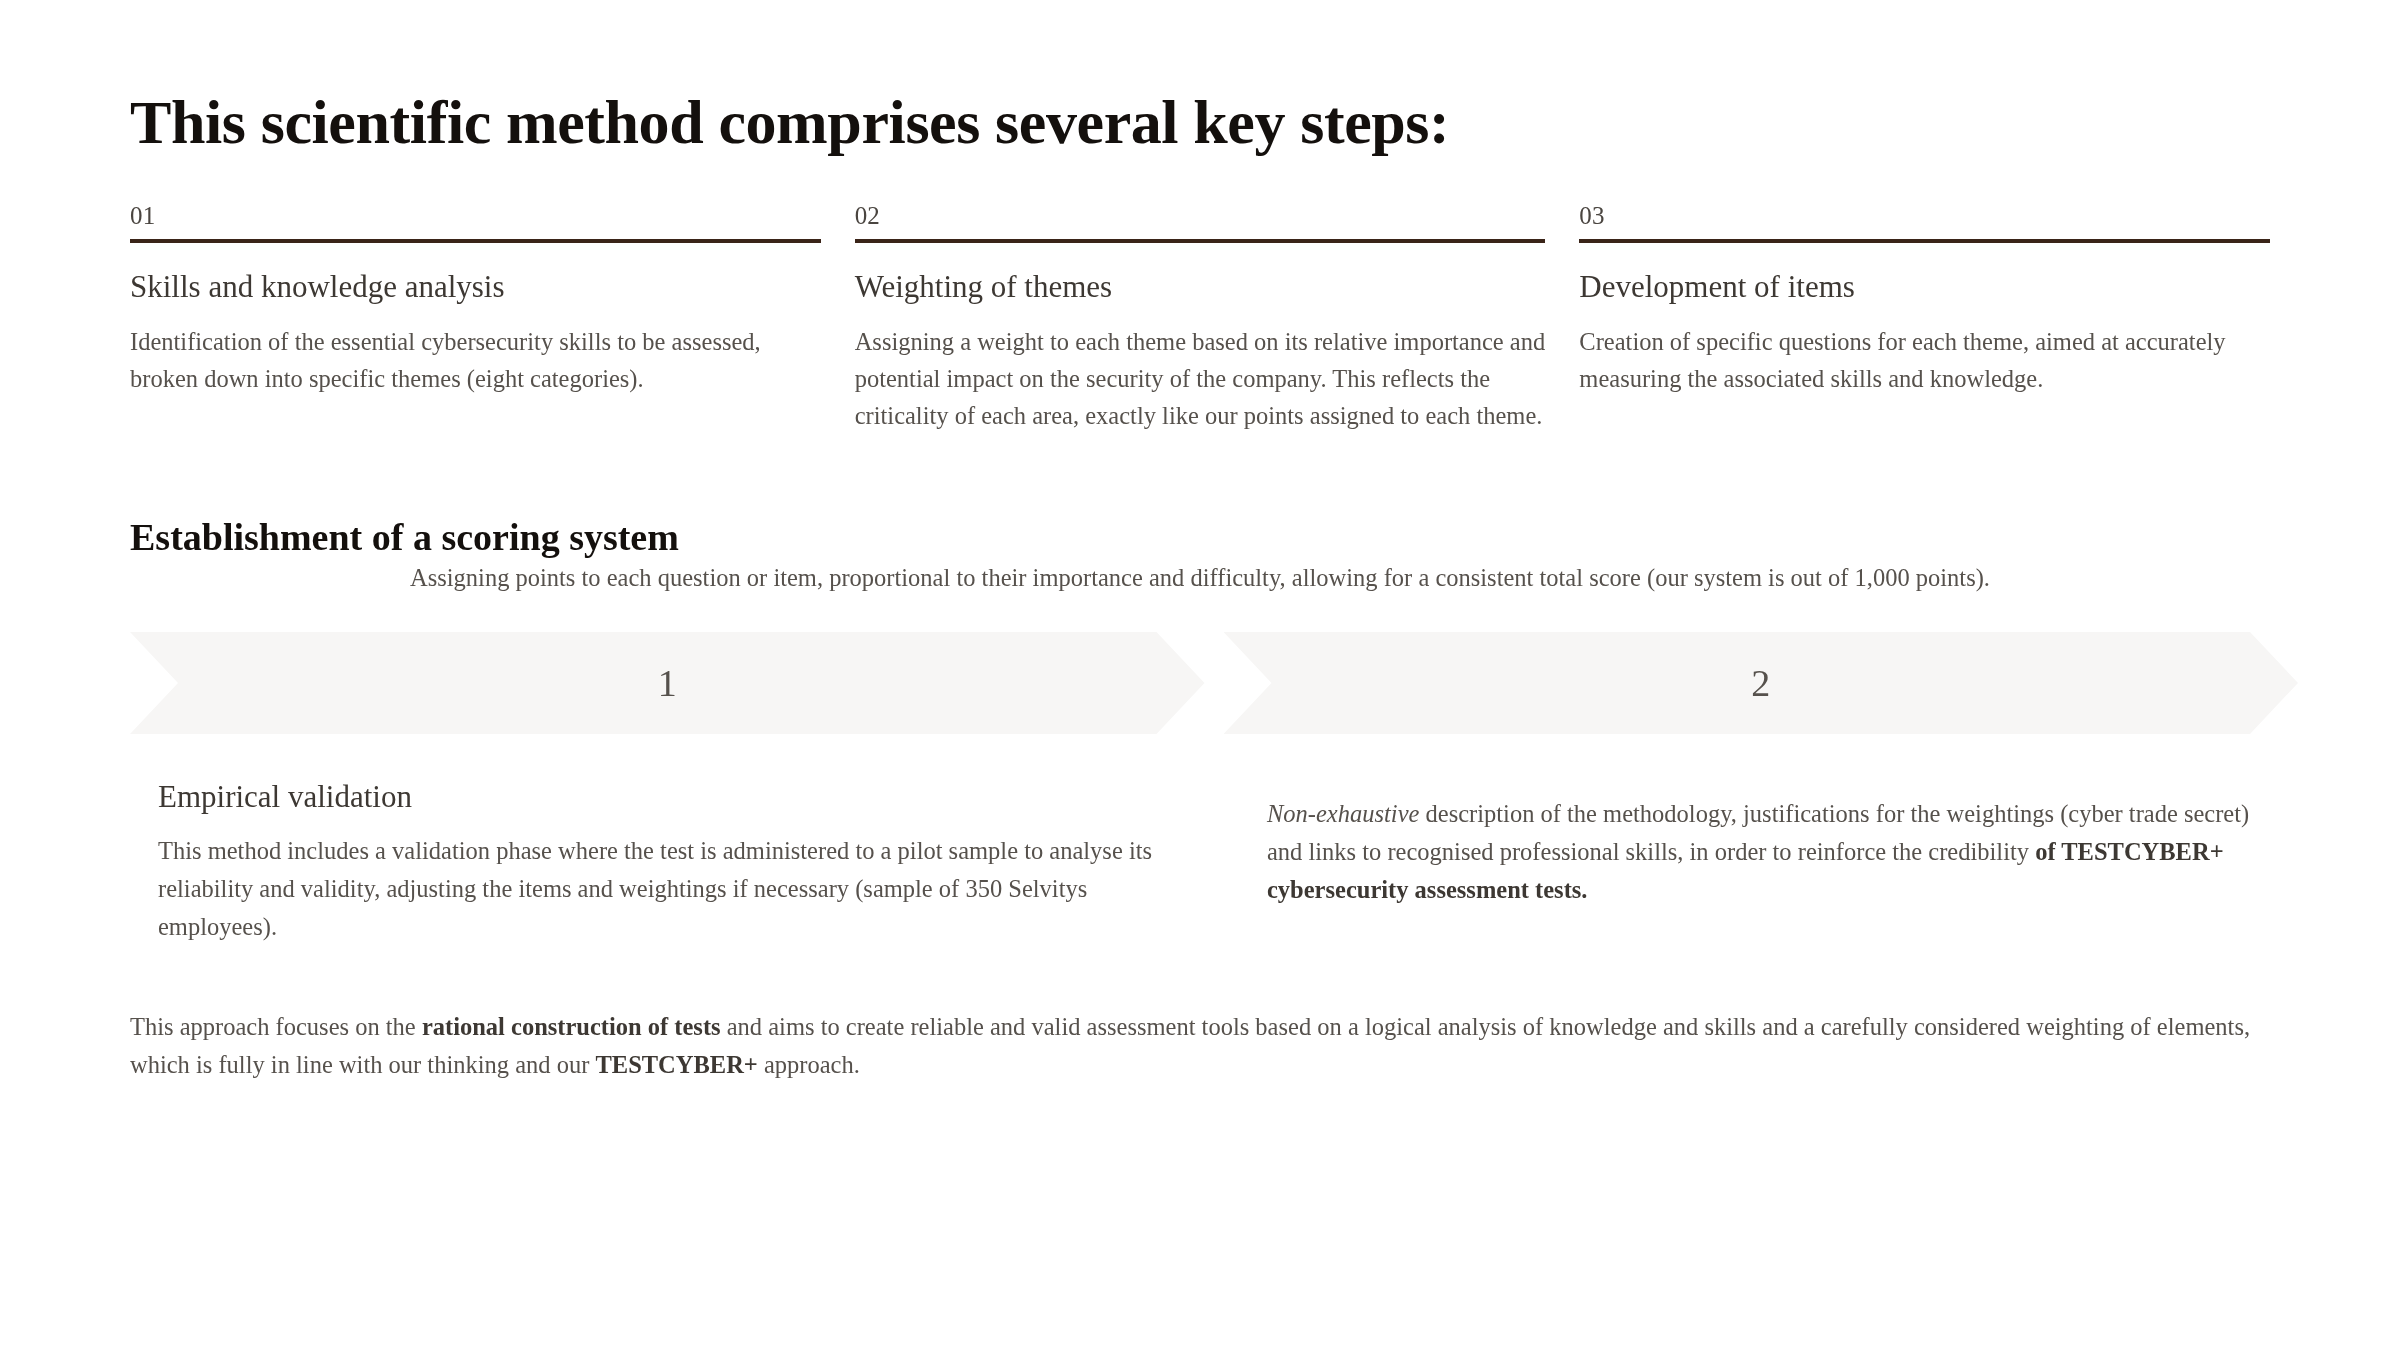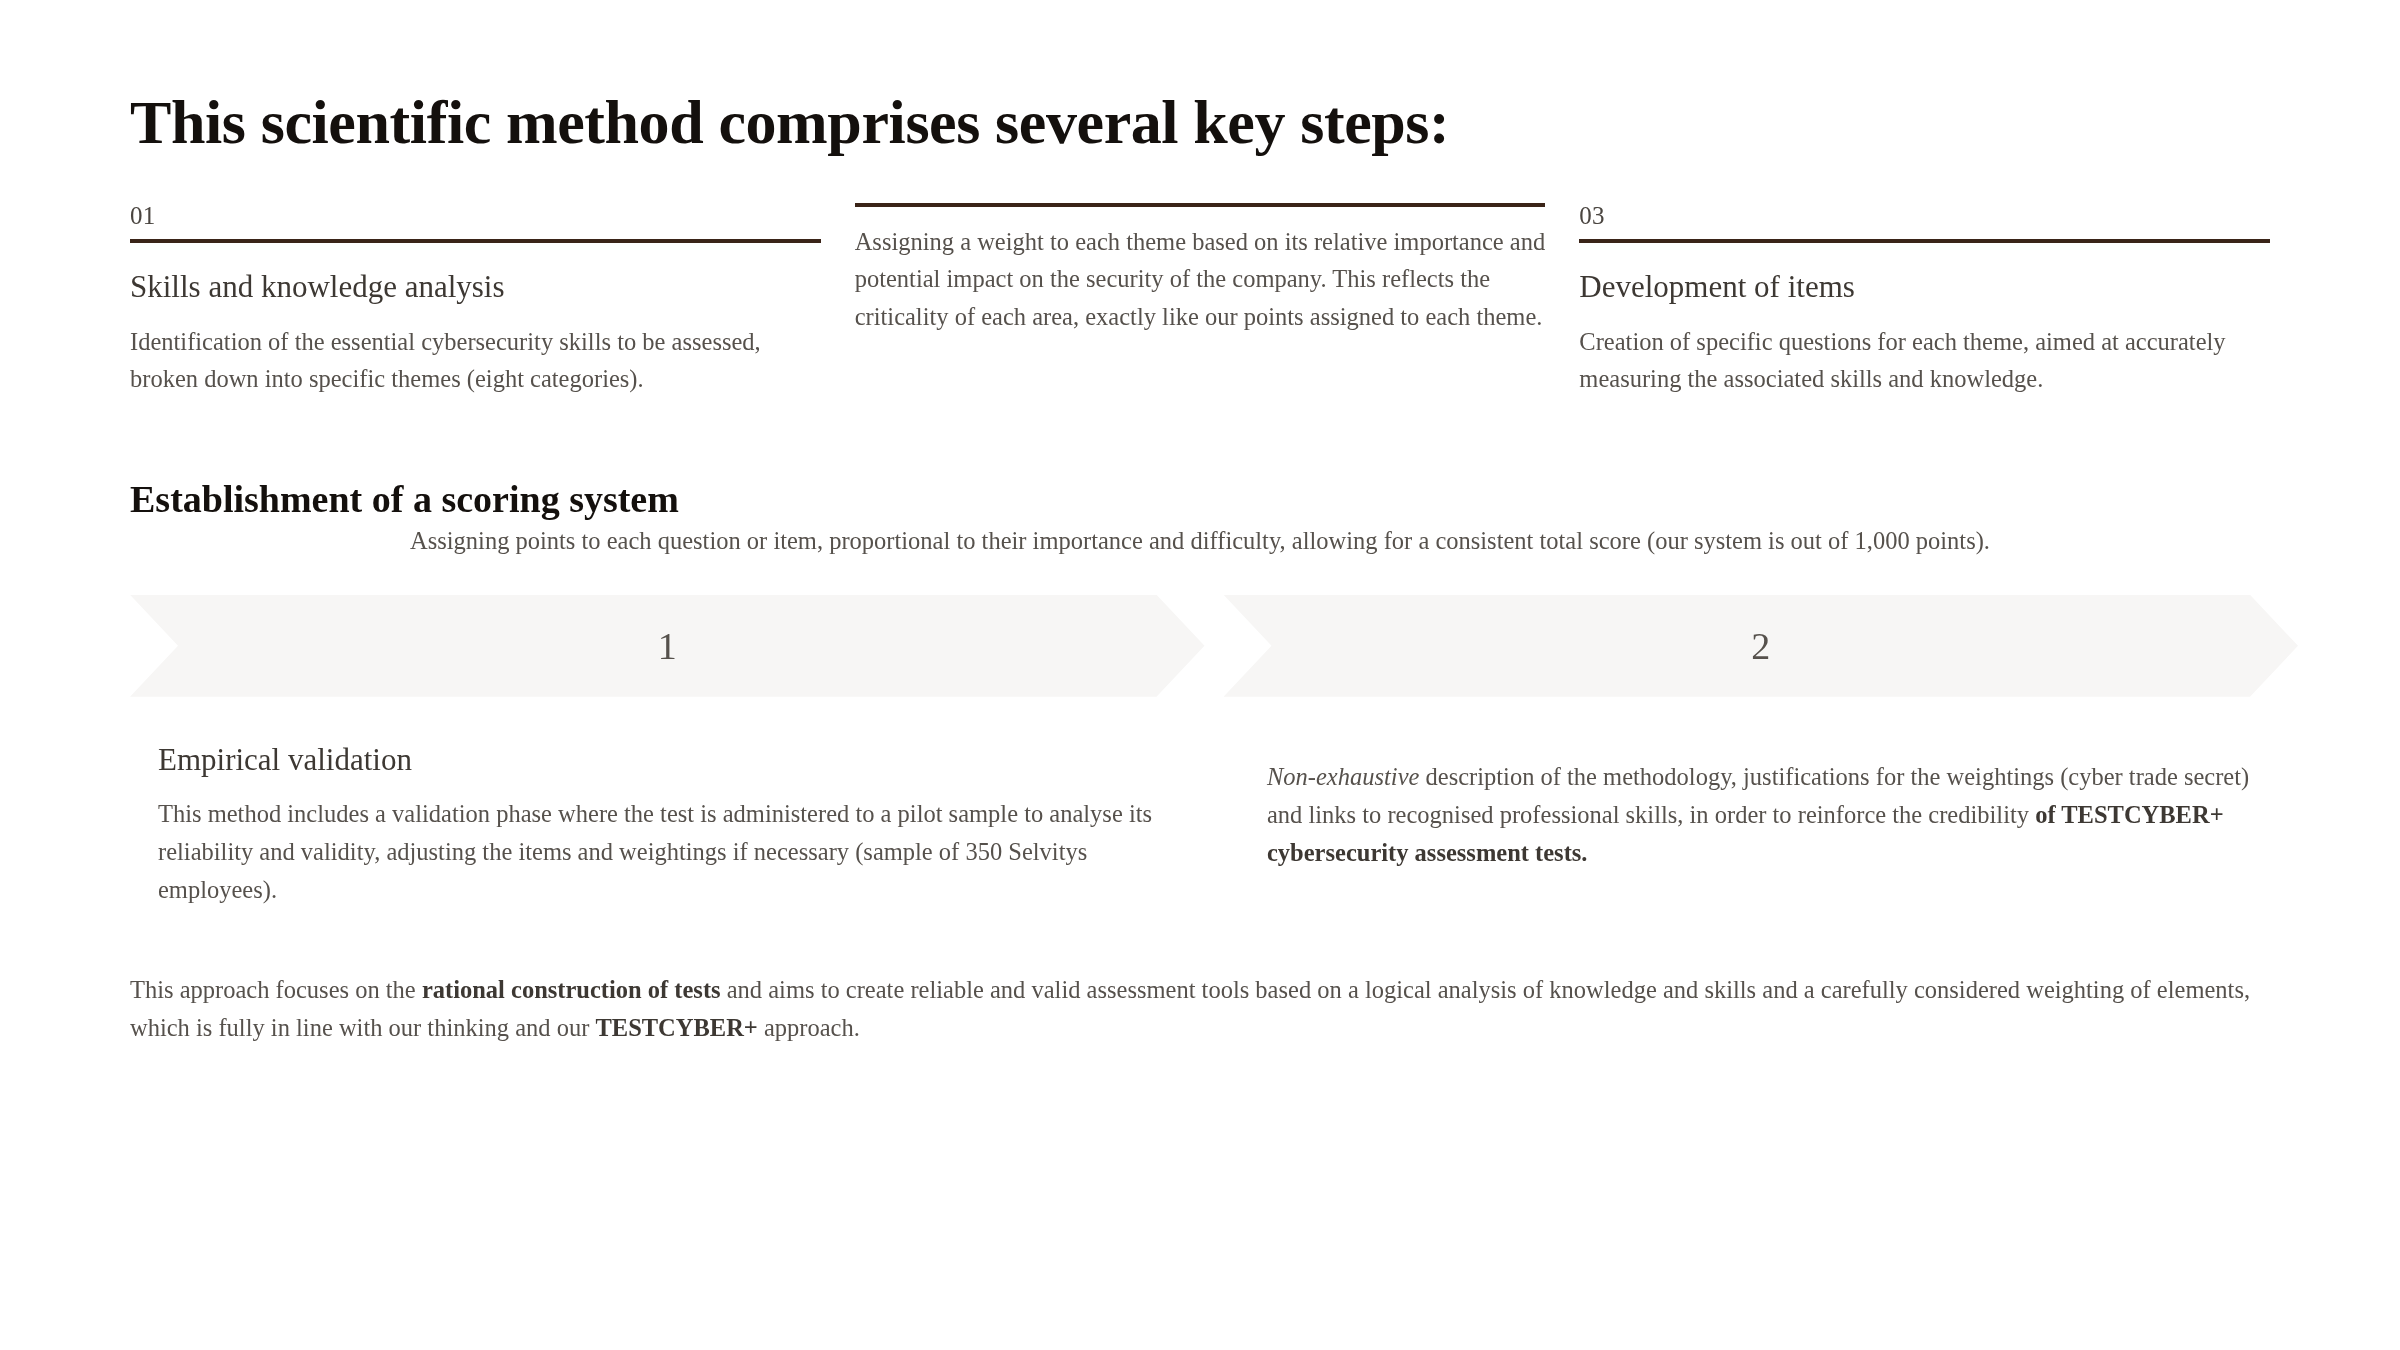--- a/index.html
+++ b/index.html
@@ -134,21 +134,23 @@
   <div class="steps">
 
     <div class="step">
       <div class="step-num">01</div>
       <div class="step-rule"></div>
       <div class="step-title">Skills and knowledge analysis</div>
       <div class="step-desc">Identification of the essential cybersecurity skills to be assessed, broken down into specific themes (eight categories).</div>
     </div>
 
     <div class="step">
+      <div class="step-num">02</div>
       <div class="step-rule"></div>
+      <div class="step-title">Weighting of themes</div>
       <div class="step-desc">Assigning a weight to each theme based on its relative importance and potential impact on the security of the company. This reflects the criticality of each area, exactly like our points assigned to each theme.</div>
     </div>
 
     <div class="step">
       <div class="step-num">03</div>
       <div class="step-rule"></div>
       <div class="step-title">Development of items</div>
       <div class="step-desc">Creation of specific questions for each theme, aimed at accurately measuring the associated skills and knowledge.</div>
     </div>
 

